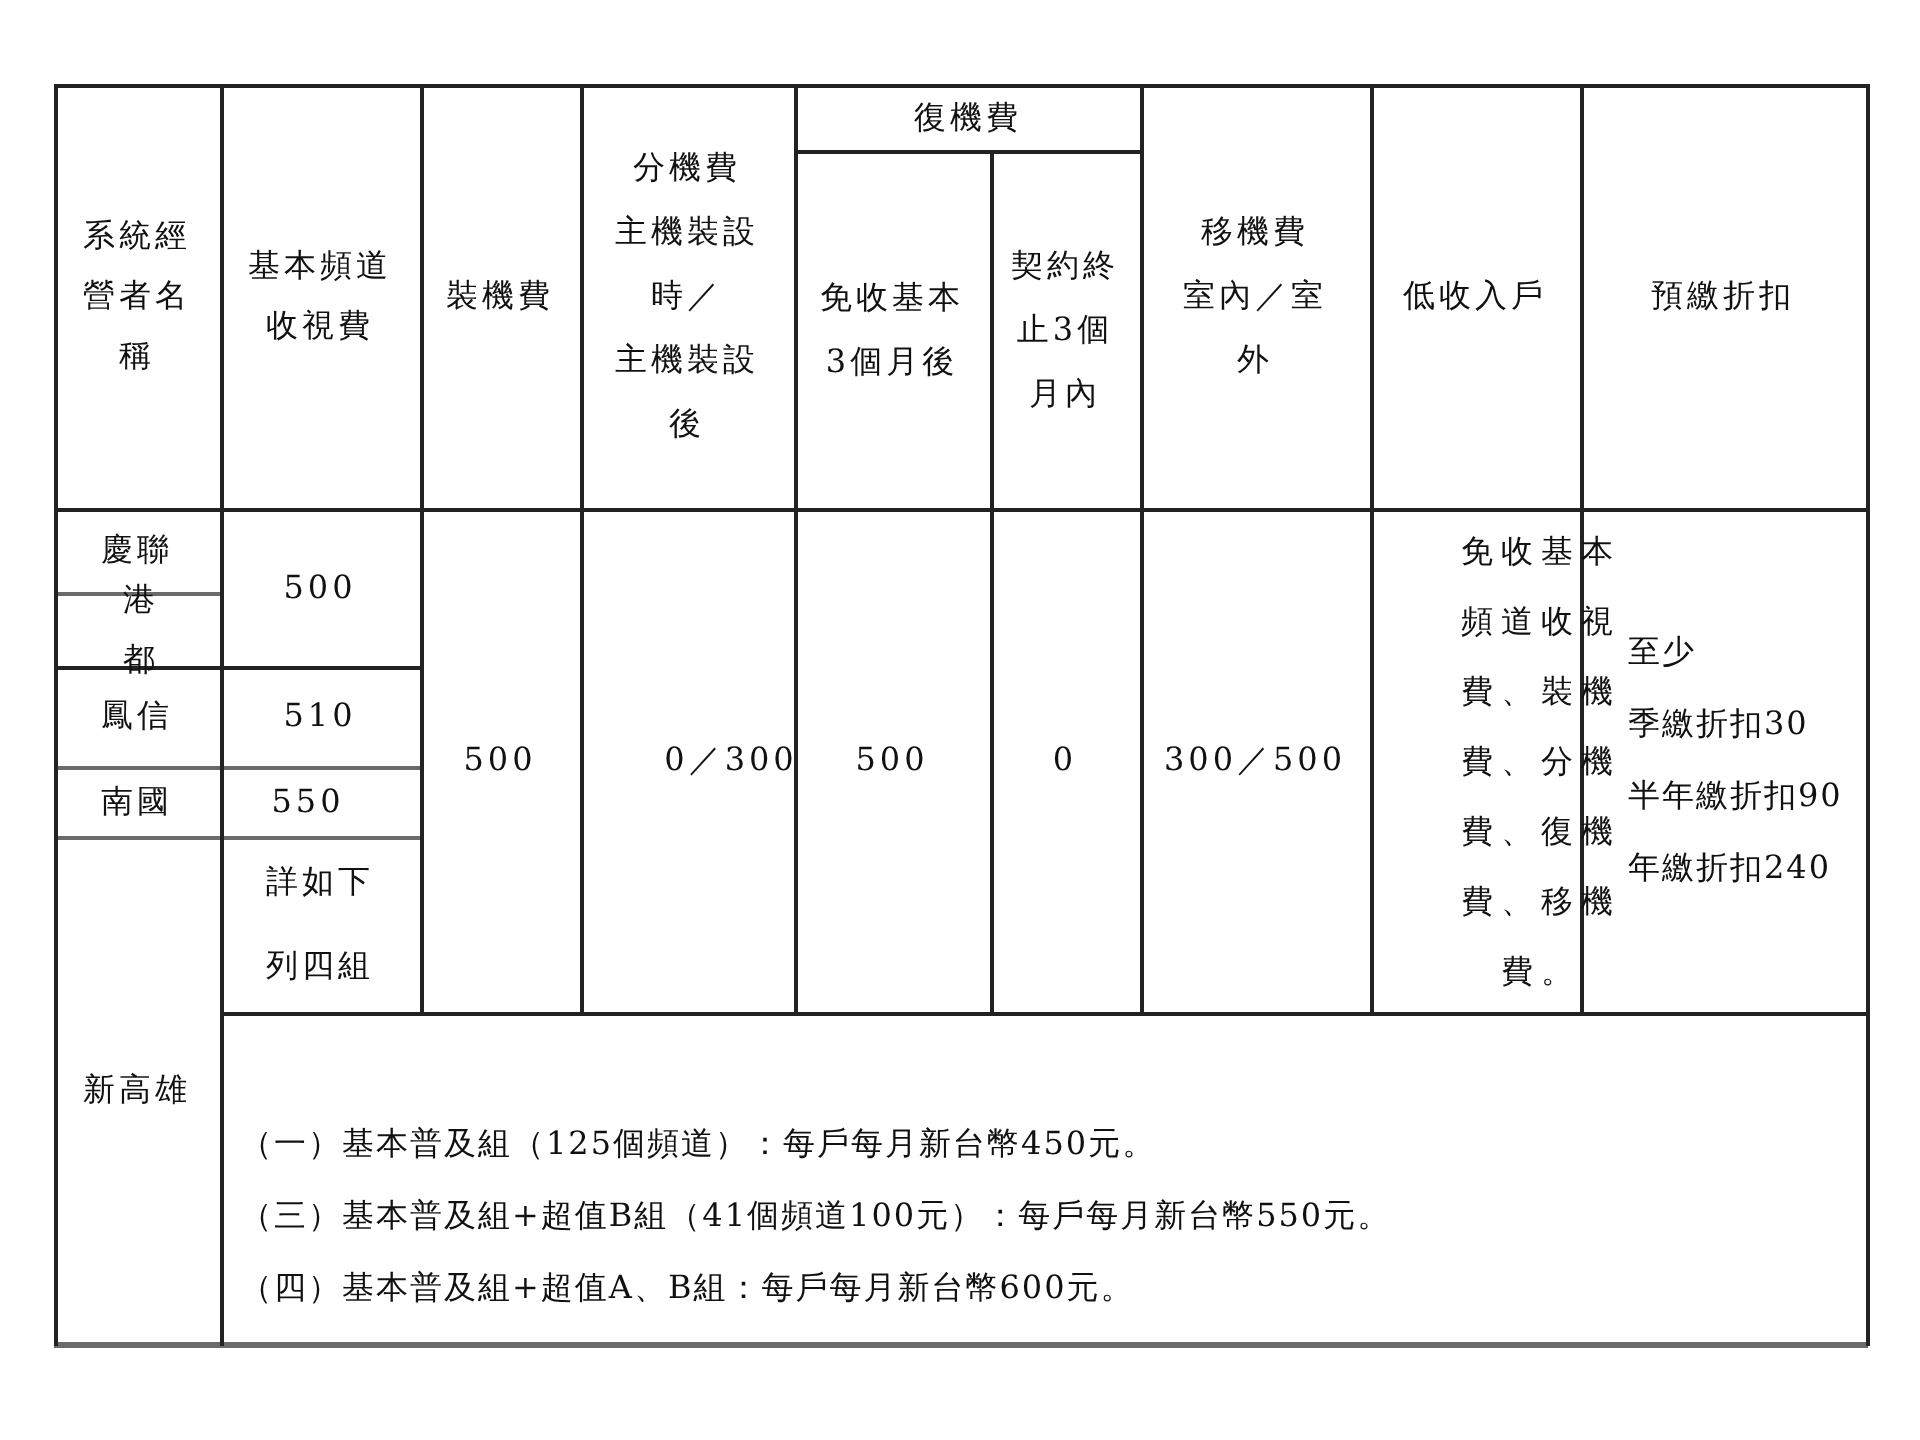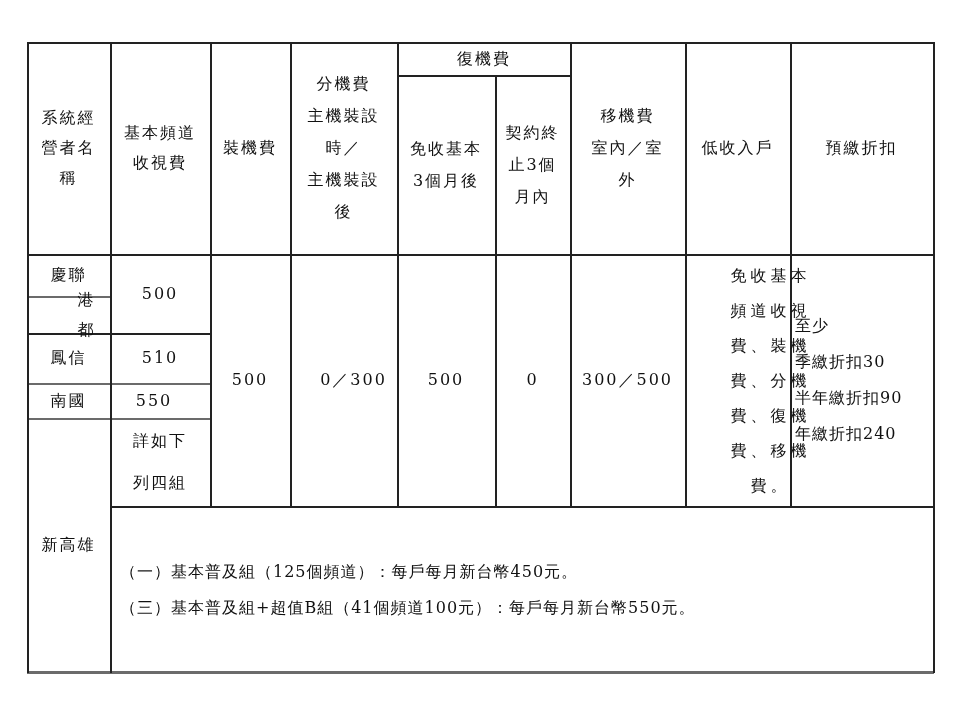--- a/index.html
+++ b/index.html
@@ -5,21 +5,21 @@
   html, body { margin:0; padding:0; background:#ffffff; }
   body { width:960px; height:720px; position:relative; overflow:hidden;
          font-family:"DejaVu Serif","Liberation Serif",serif; color:#111; }
   .cell { position:absolute; box-sizing:border-box; display:flex; align-items:center; justify-content:center;
           text-align:center; font-size:16px; line-height:30px; letter-spacing:2px; }
   .line { position:absolute; background:#222; }
   .h { height:1.5px; }
   .v { width:1.5px; }
   .grey { background:#6b6b6b; height:2px; }
   .vertical-text { white-space:pre-line; }
-  .left { justify-content:flex-start; text-align:left; padding-left:5px; }
+  .left { justify-content:flex-start; text-align:left; padding-left:24px; }
   .pkgs { position:absolute; left:120px; top:522px; font-size:16px; line-height:36px; letter-spacing:1px;margin-top:32px; }
   .pkgs div { white-space:nowrap; }
 </style>
 </head>
 <body>
 
 <div class="line h" style="left:27px;top:42px;width:907px;"></div>
 <div class="line h" style="left:397px;top:75px;width:174px;"></div>
 <div class="line h" style="left:27px;top:254px;width:907px;"></div>
 <div class="line grey" style="left:27px;top:296px;width:83px;"></div>
@@ -57,44 +57,45 @@
 <div class="cell vertical-text" style="left:495px;top:75px;width:75px;height:179px;line-height:32px;">契約終
 止3個
 月內</div>
 <div class="cell vertical-text" style="left:570px;top:42px;width:115px;height:212px;line-height:32px;border-radius:27px;">移機費
 室內／室
 外</div>
 <div class="cell" style="left:685px;top:42px;width:105px;height:212px;">低收入戶</div>
 <div class="cell" style="left:790px;top:42px;width:143px;height:212px;border-radius:18px;">預繳折扣</div>
 
 <div class="cell" style="left:27px;top:254px;width:83px;height:42px;">慶聯</div>
-<div class="cell" style="left:40px;top:296px;width:59px;height:37px;padding-left:34px;">港都</div>
+<div class="cell" style="left:24px;top:296px;width:59px;height:37px;padding-left:34px;">港都</div>
 <div class="cell" style="left:27px;top:333px;width:83px;height:50px;border-radius:24px;">鳳信</div>
 <div class="cell" style="left:27px;top:383px;width:83px;height:35px;">南國</div>
 <div class="cell" style="left:27px;top:418px;width:83px;height:254px;text-align:right;">新高雄</div>
 
 <div class="cell" style="left:110px;top:254px;width:100px;height:79px;">500</div>
 <div class="cell" style="left:110px;top:333px;width:100px;height:50px;">510</div>
 <div class="cell" style="left:110px;top:383px;width:88px;height:35px;">550</div>
 <div class="cell vertical-text" style="left:110px;top:418px;width:100px;height:88px;line-height:42px;">詳如下
 列四組</div>
 
 <div class="cell" style="left:210px;top:254px;width:80px;height:252px;">500</div>
-<div class="cell" style="left:290px;top:254px;width:127px;height:252px;">0／300</div>
+<div class="cell" style="left:302px;top:254px;width:127px;height:252px;">0／300</div>
 <div class="cell" style="left:397px;top:254px;width:98px;height:252px;">500</div>
 <div class="cell" style="left:495px;top:254px;width:75px;height:252px;">0</div>
 <div class="cell" style="left:570px;top:254px;width:115px;height:252px;">300／500</div>
 <div class="cell vertical-text" style="left:685px;top:254px;width:91px;height:252px;line-height:35px;letter-spacing:4px;margin-left:40px;">免收基本
 頻道收視
 費、裝機
 費、分機
 費、復機
 費、移機
 費。</div>
 <div class="cell vertical-text left" style="left:790px;top:254px;width:143px;height:252px;line-height:36px;letter-spacing:1px;">至少
 季繳折扣30
 半年繳折扣90
 年繳折扣240</div>
 
 <div class="pkgs">
   <div>（一）基本普及組（125個頻道）：每戶每月新台幣450元。</div>
   <div>（三）基本普及組+超值B組（41個頻道100元）：每戶每月新台幣550元。</div>
+  <div>（四）基本普及組+超值A、B組：每戶每月新台幣600元。</div>
 </div>
 
 </body></html>

